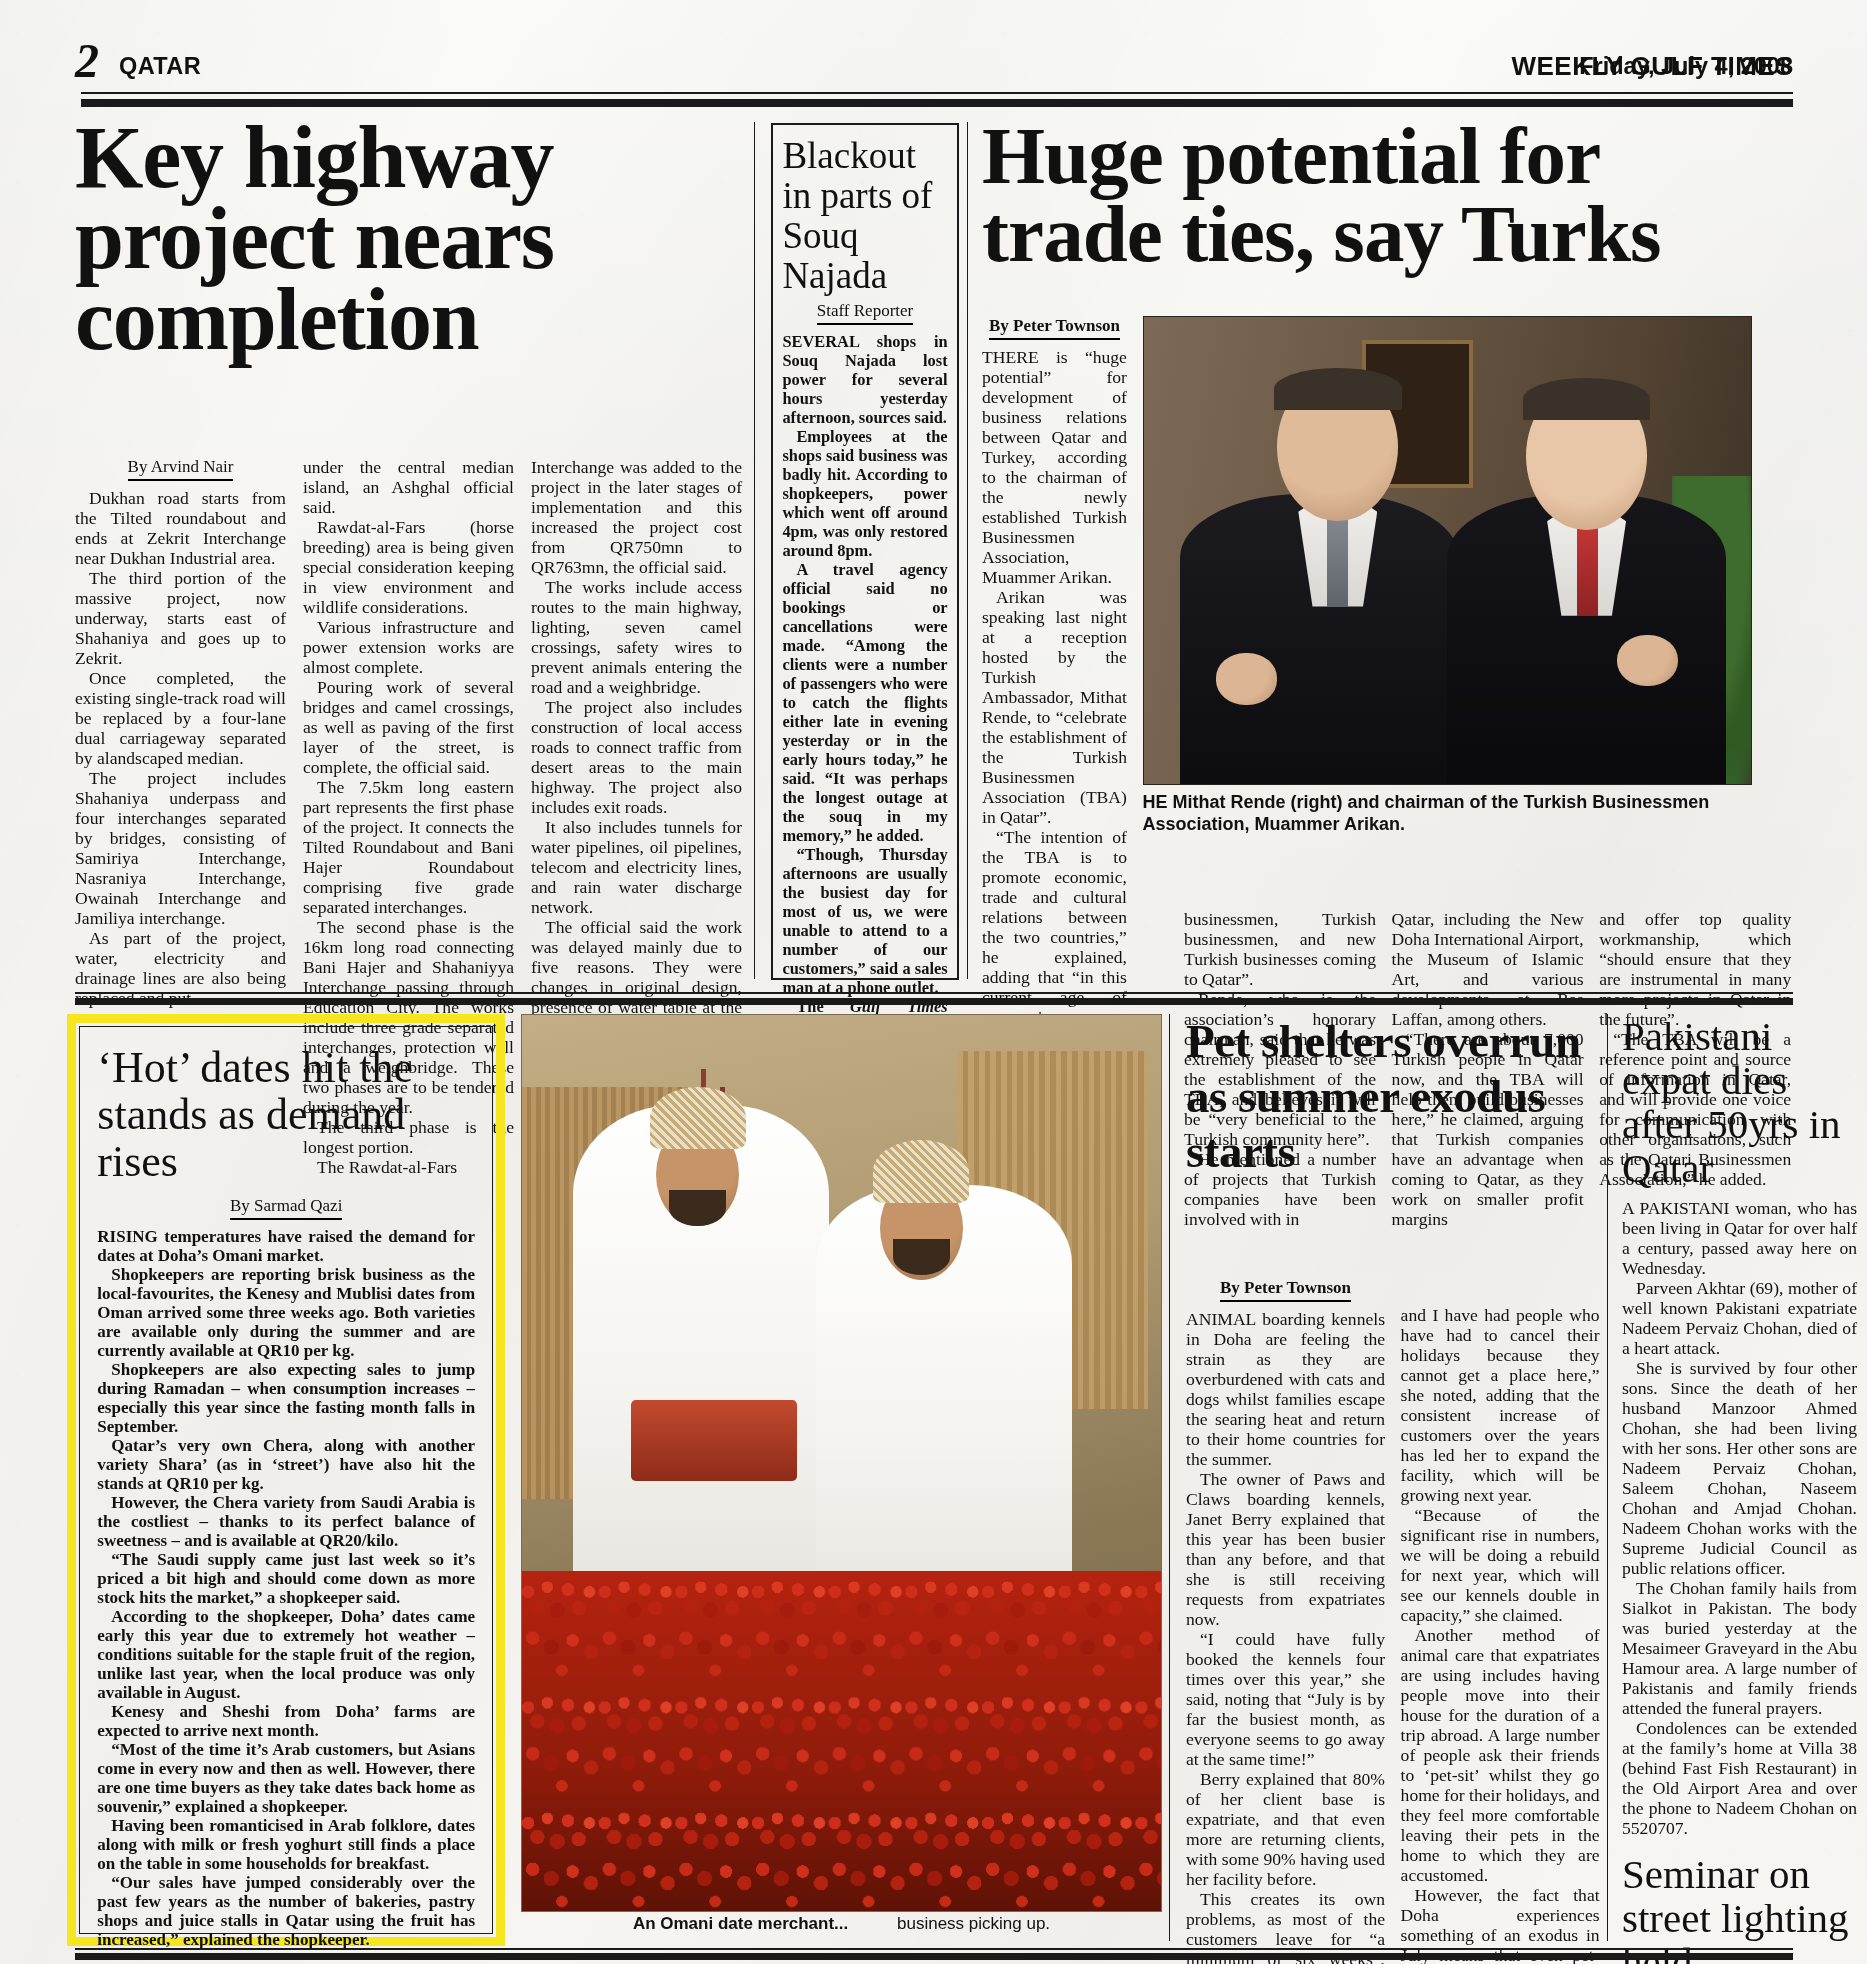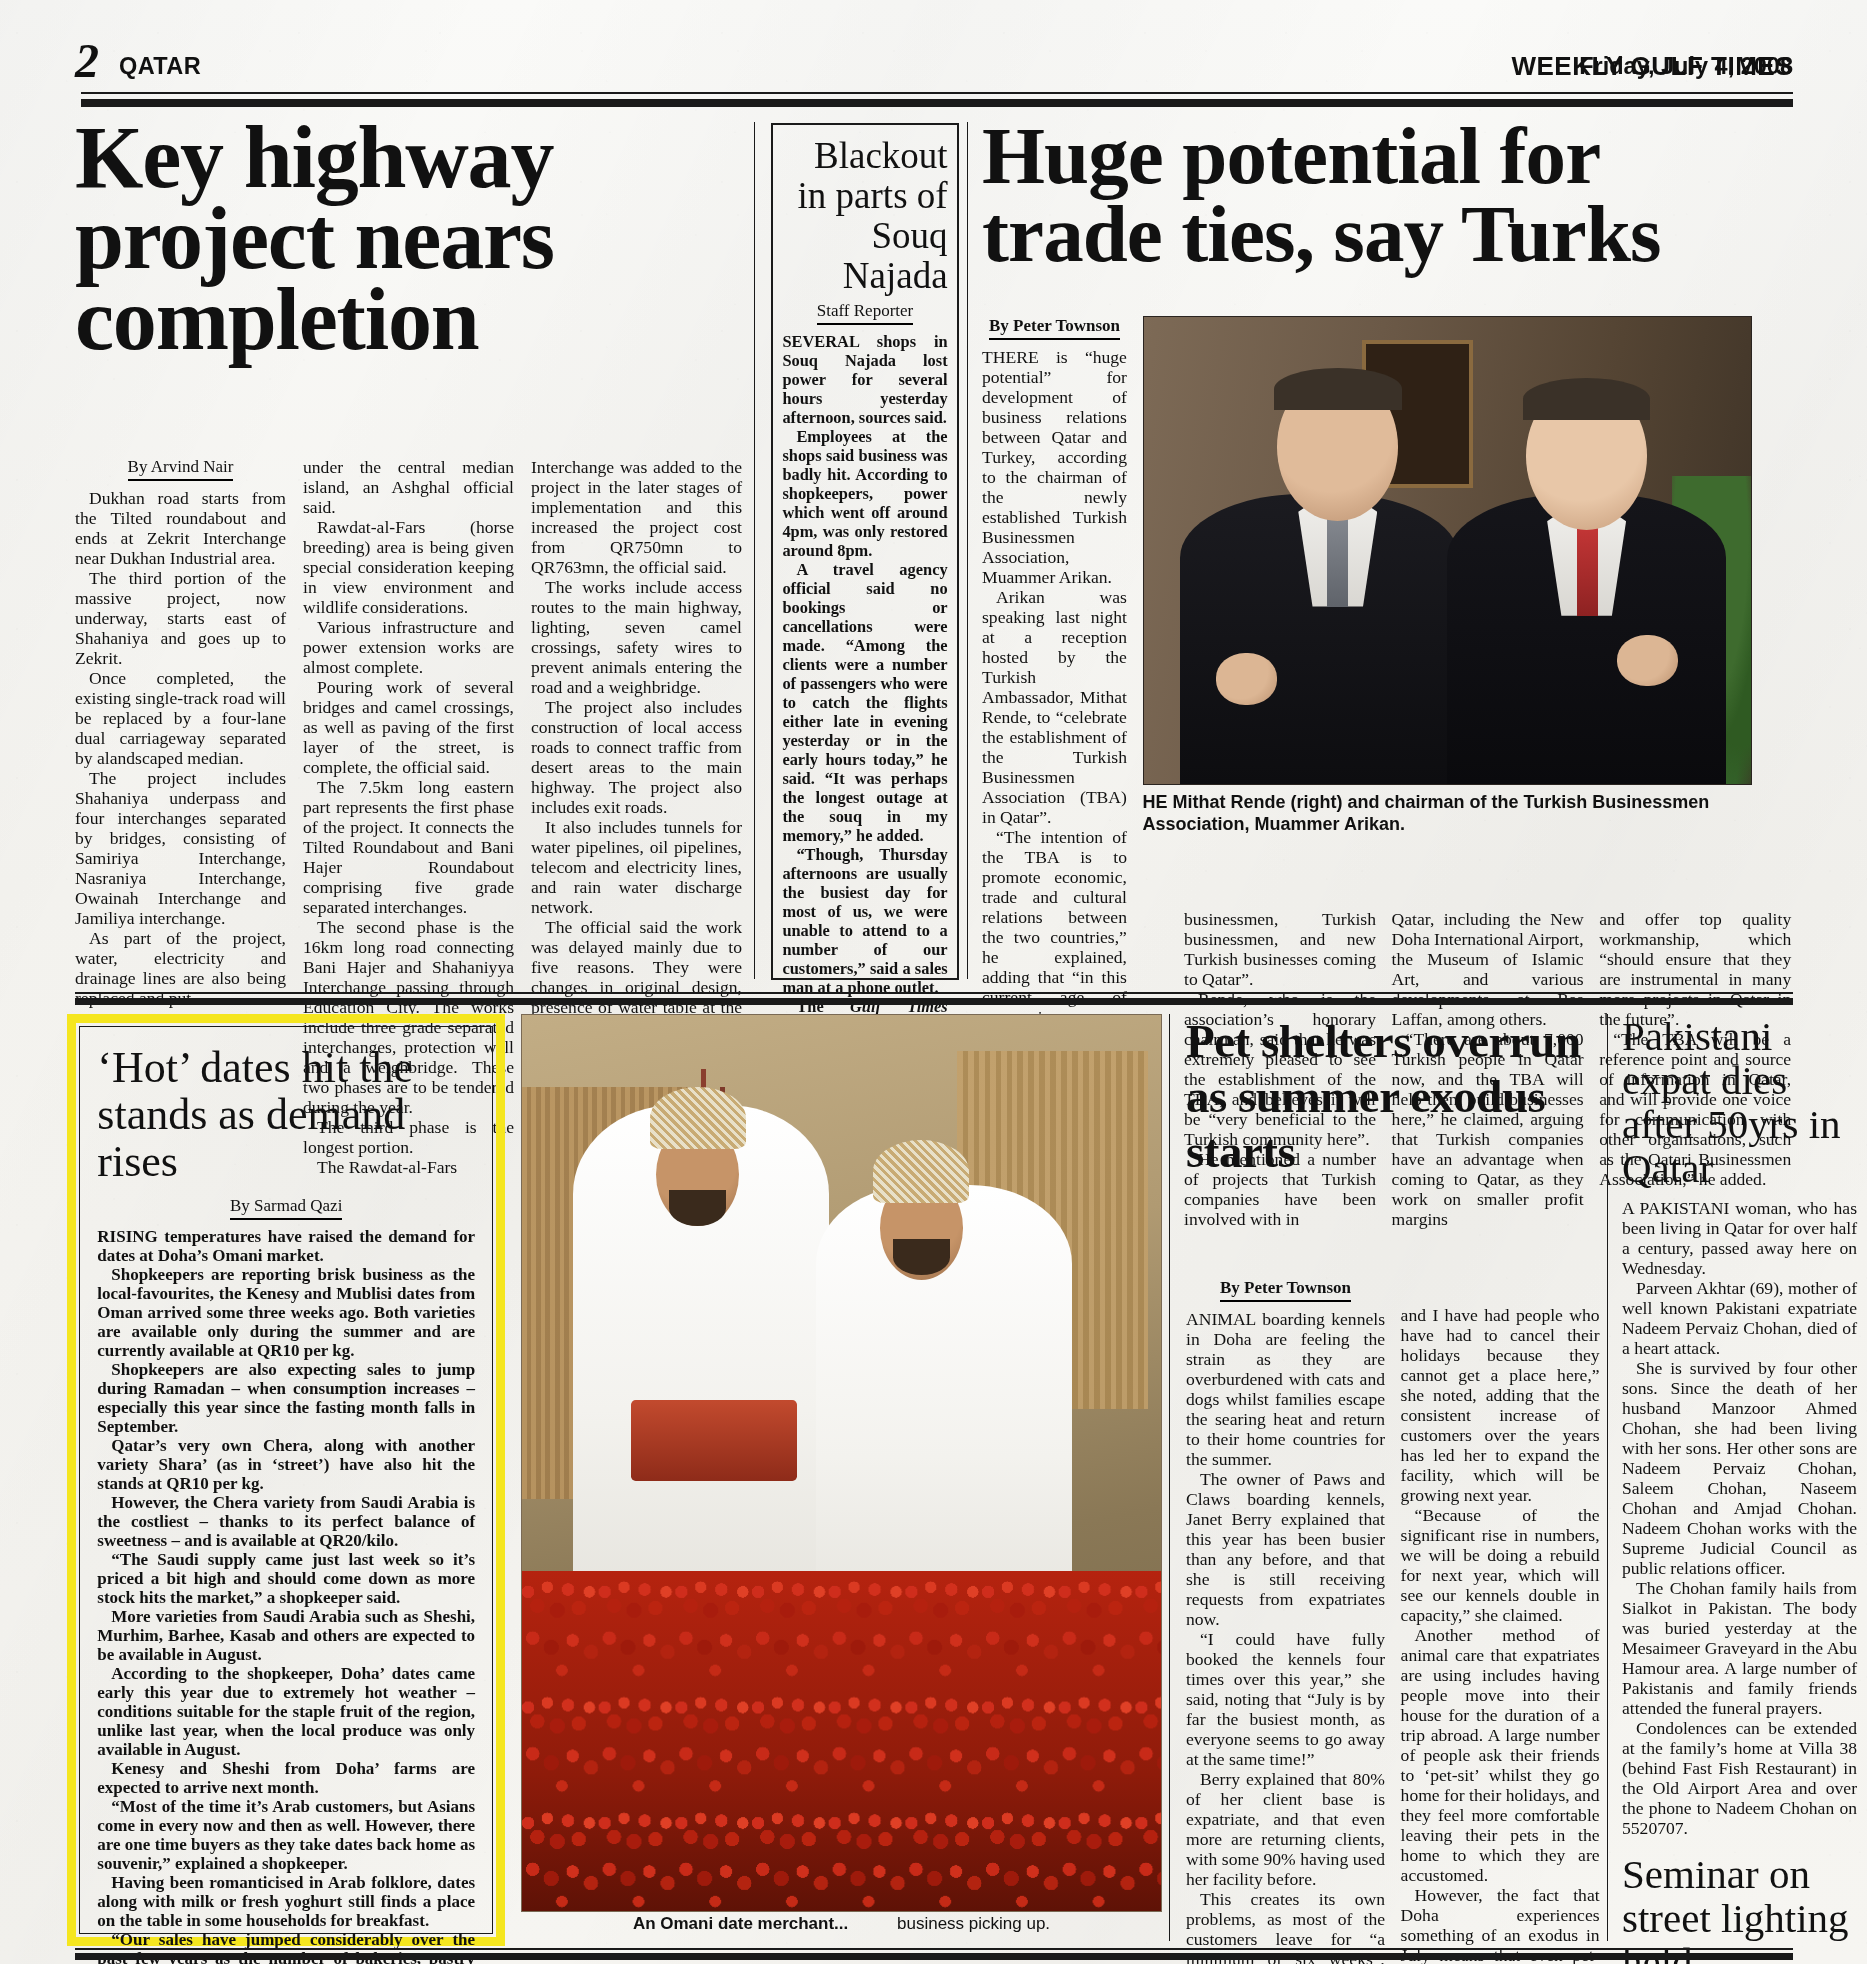--- a/index.html
+++ b/index.html
@@ -115,21 +115,21 @@
     position: absolute; left: 696px; top: 6.3px; width: 188px; height: 857px;
     border: 2.3px solid #1a1a1a;
     box-sizing: border-box;
     padding: 11px 9.4px 6.3px 9.4px;
   }
   .hl-blackout {
     font-family: "Liberation Serif", serif;
     font-weight: 400;
     font-size: 37px; line-height: 40px;
     margin: 0 0 4.7px 0;
-    text-align: right;
+    text-align: left;
   }
   .blackout p.body { font-size: 16.4px; line-height: 19px; font-weight: 700; }
 
   
   .a2 { position: absolute; left: 907px; top: 0; width: 810px; }
   .hl-turks {
     font-family: "Liberation Serif", serif;
     font-weight: 700;
     font-size: 81px; line-height: 78px;
     letter-spacing: -0.9px; margin: 0;
@@ -411,21 +411,20 @@
     <div class="dates-box">
       <div class="dates-inner">
         <h2 class="hl-dates">‘Hot’ dates hit the stands as demand rises</h2>
         <div class="byline">By Sarmad Qazi</div>
         <p class="body lead bold">RISING temperatures have raised the demand for dates at Doha’s Omani market.</p>
         <p class="body bold">Shopkeepers are reporting brisk business as the local-favourites, the Kenesy and Mublisi dates from Oman arrived some three weeks ago. Both varieties are available only during the summer and are currently available at QR10 per kg.</p>
         <p class="body bold">Shopkeepers are also expecting sales to jump during Ramadan – when consumption increases – especially this year since the fasting month falls in September.</p>
         <p class="body bold">Qatar’s very own Chera, along with another variety Shara’ (as in ‘street’) have also hit the stands at QR10 per kg.</p>
         <p class="body bold">However, the Chera variety from Saudi Arabia is the costliest – thanks to its perfect balance of sweetness – and is available at QR20/kilo.</p>
         <p class="body bold">“The Saudi supply came just last week so it’s priced a bit high and should come down as more stock hits the market,” a shopkeeper said.</p>
-        <p class="body bold">More varieties from Saudi Arabia such as Sheshi, Murhim, Barhee, Kasab and others are expected to be available in August.</p>
         <p class="body bold">According to the shopkeeper, Doha’ dates came early this year due to extremely hot weather – conditions suitable for the staple fruit of the region, unlike last year, when the local produce was only available in August.</p>
         <p class="body bold">Kenesy and Sheshi from Doha’ farms are expected to arrive next month.</p>
         <p class="body bold">“Most of the time it’s Arab customers, but Asians come in every now and then as well. However, there are one time buyers as they take dates back home as souvenir,” explained a shopkeeper.</p>
         <p class="body bold">Having been romanticised in Arab folklore, dates along with milk or fresh yoghurt still finds a place on the table in some households for breakfast.</p>
         <p class="body bold">“Our sales have jumped considerably over the past few years as the number of bakeries, pastry shops and juice stalls in Qatar using the fruit has increased,” explained the shopkeeper.</p>
       </div>
     </div>
 
     <div class="photo-dates">
       <div class="pd-bg"></div>

